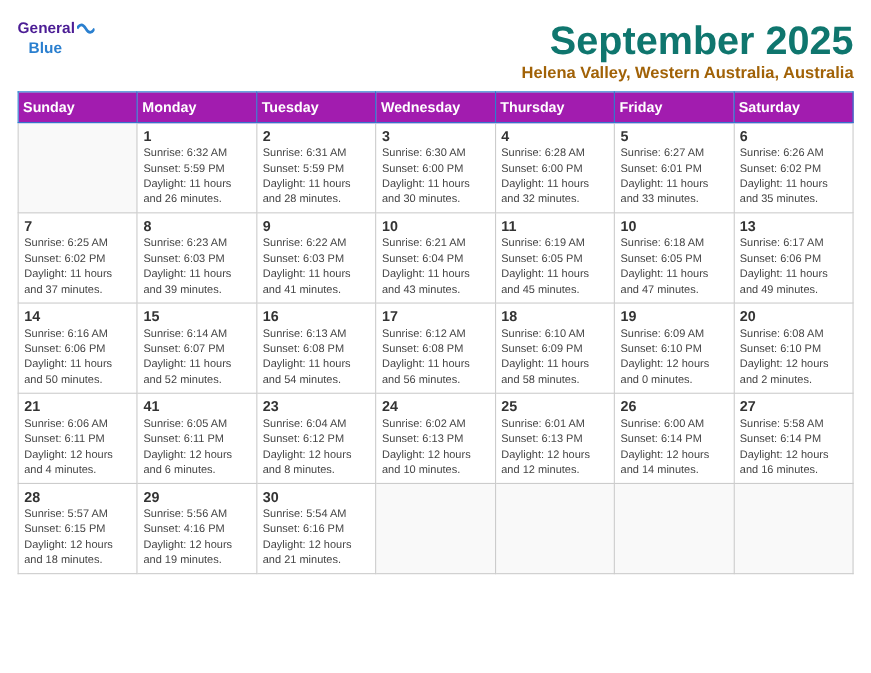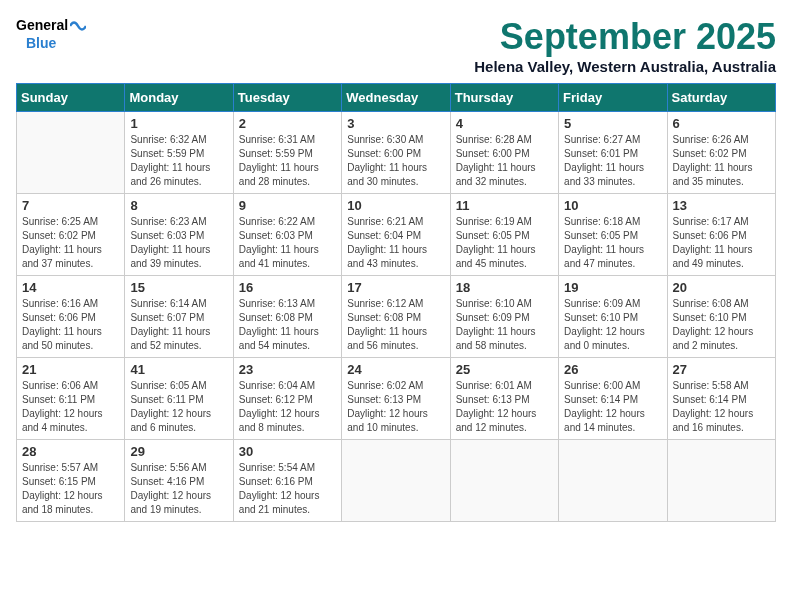--- a/index.html
+++ b/index.html
@@ -24,30 +24,30 @@
     .title-area {
       text-align: right;
     }
     .month-title {
       font-size: 36px;
       font-weight: bold;
       color: #0f766e;
     }
     .subtitle {
       font-size: 15px;
-      color: #0f172a;
+      color: #a16207;
       font-weight: bold;
     }
     .calendar {
       width: 100%;
       border-collapse: collapse;
       border: 1px solid #ccc;
     }
     .calendar th {
-      background: #0f766e;
+      background: #a21caf;
       color: #fff;
       font-size: 13px;
       padding: 6px 4px;
       text-align: left;
       border: 1px solid #2a7fcf;
       font-weight: bold;
     }
     .calendar td {
       vertical-align: top;
       padding: 4px 5px;
@@ -73,21 +73,21 @@
       background: #f9f9f9;
     }
   </style>
 </head>
 <body>
 
 <div class="header-area" style="position: relative;">
   <div class="logo">
 <div style="display:flex;align-items:center;">
   <div style="font-size:14px; font-weight:bold; line-height:1.3;">
-    <div style="color:#000000;">General<svg width="16" height="14" viewBox="0 0 16 14" style="display:inline;margin-left:2px;vertical-align:middle;">
+    <div style="color:#4c1d95;">General<svg width="16" height="14" viewBox="0 0 16 14" style="display:inline;margin-left:2px;vertical-align:middle;">
               <path d="M0,7 Q4,0 8,7 Q12,14 16,7" stroke="#2a7fcf" stroke-width="2.5" fill="none"></path>
             </svg></div>
     <div style="color:#2a7fcf;padding-left:10px;">Blue</div>
   </div>
 </div>
     </div>
   <div class="title-area">
     <div class="month-title">September 2025</div>
     <div class="subtitle">Helena Valley, Western Australia, Australia</div>
   </div>

